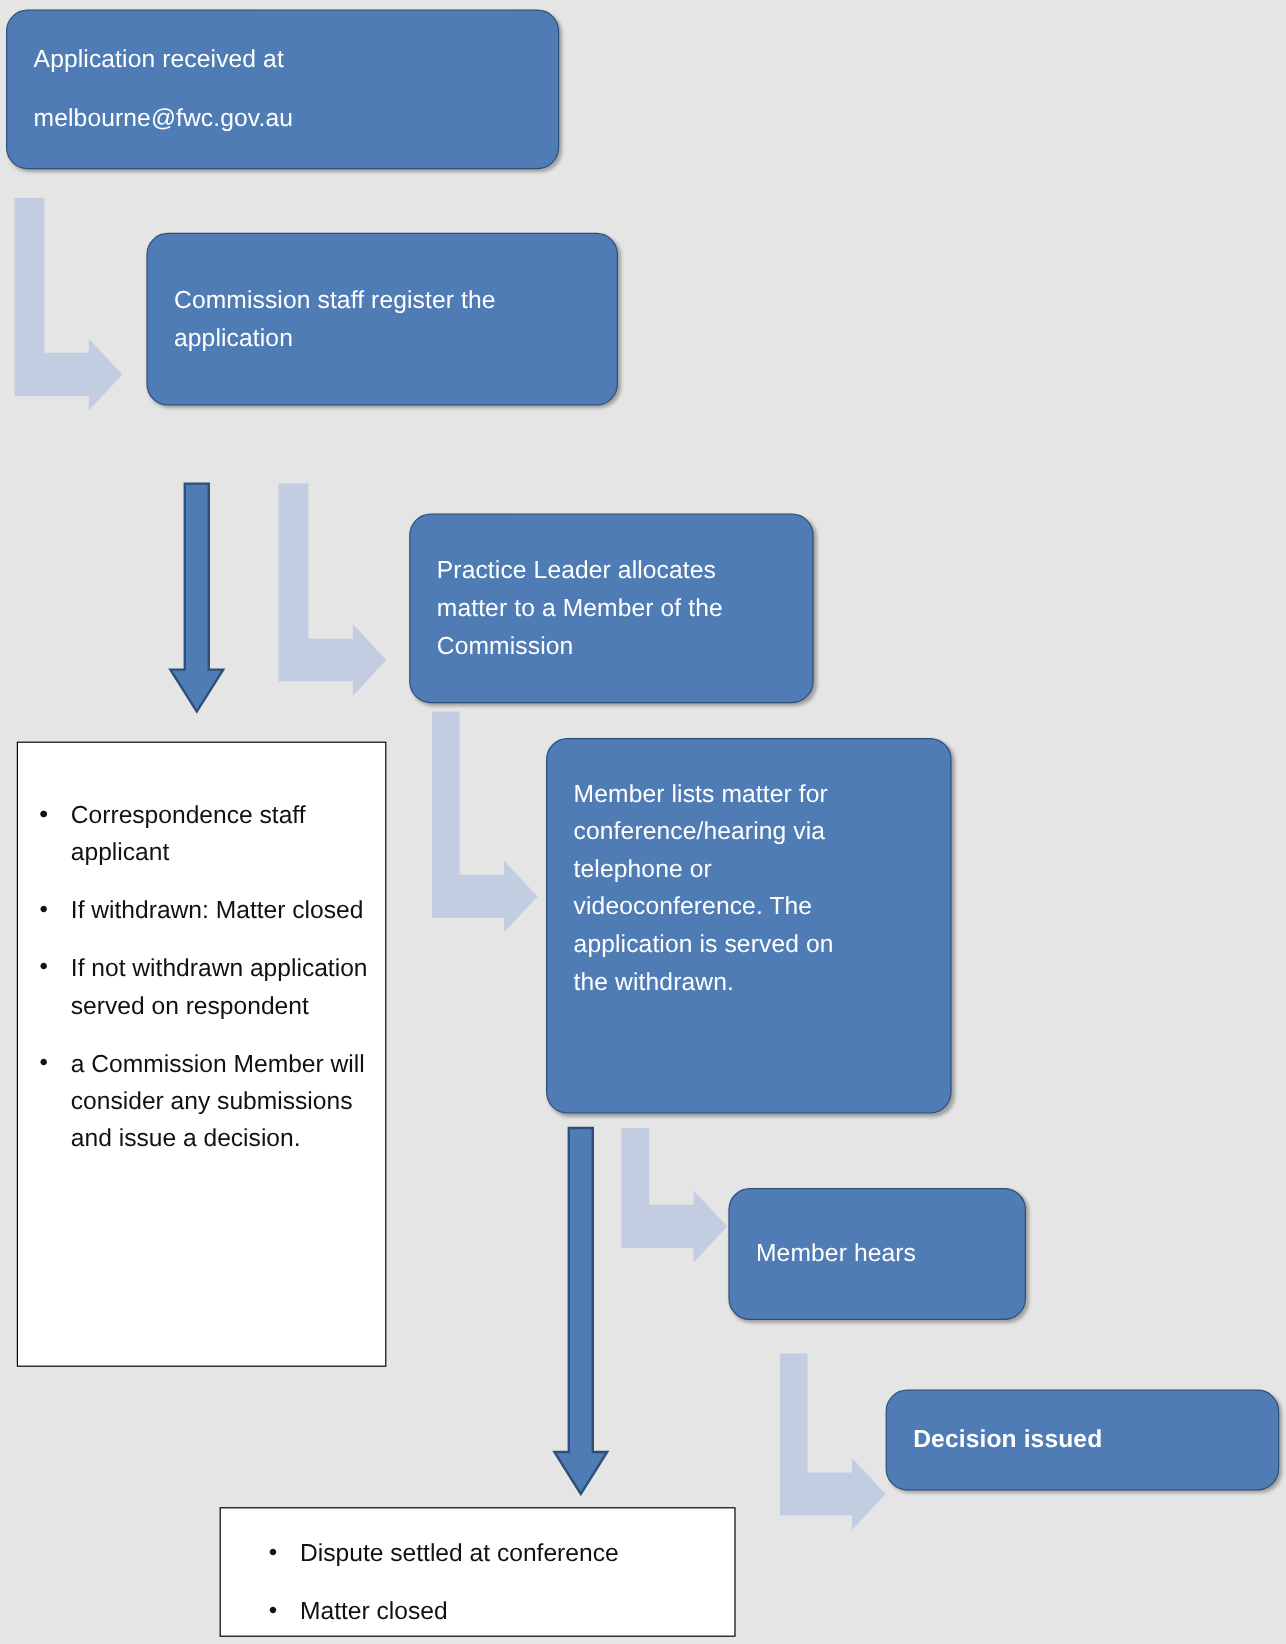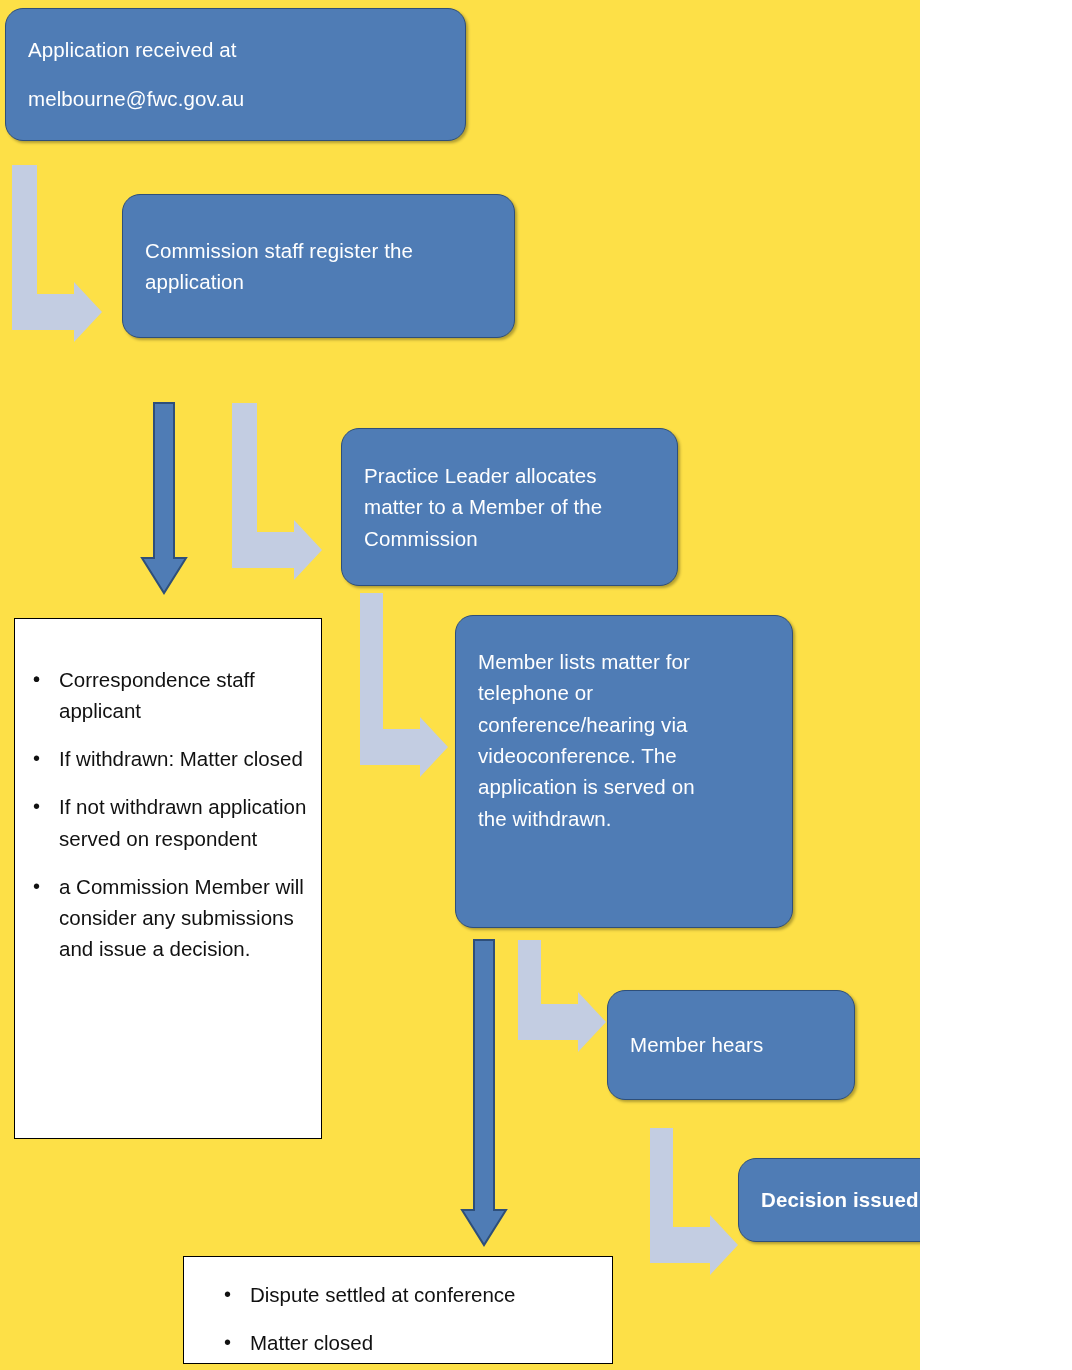--- a/index.html
+++ b/index.html
@@ -5,23 +5,23 @@
   html, body {
     margin: 0;
     padding: 0;
     background: #ffffff;
   }
   body {
     font-family: "Liberation Sans", sans-serif;
   }
   #canvas {
     position: relative;
-    width: 920px;
+    width: 1072px;
     height: 1370px;
-    background: #fde047;
+    background: #e5e5e5;
     overflow: hidden;
   }
 
   
   .node {
     position: absolute;
     box-sizing: border-box;
     background: #4f7cb5;
     border: 1.5px solid #2e4f7a;
     border-radius: 18px;
@@ -134,22 +134,22 @@
       </li>
       <li>
         <span class="bullet">•</span>
         <span>a Commission Member will consider any submissions and issue a decision.</span>
       </li>
     </ul>
   </div>
 
   <div class="node" style="left:455px; top:615px; width:338px; height:313px; justify-content:flex-start; padding-top:30px;">
     <span class="line">Member lists matter for</span>
+    <span class="line">conference/hearing via</span>
     <span class="line">telephone or</span>
-    <span class="line">conference/hearing via</span>
     <span class="line">videoconference. The</span>
     <span class="line">application is served on</span>
     <span class="line">the withdrawn.</span>
   </div>
 
   <div class="arrow" style="left:466px; top:940px; width:44px; height:310px;">
     <svg width="44" height="310" viewBox="0 0 44 310">
       <path d="M 8 0 L 28 0 L 28 270 L 40 270 L 18 305 L -4 270 L 8 270 Z" fill="#4f7cb5" stroke="#2e4f7a" stroke-width="2" stroke-linejoin="miter"></path>
     </svg>
   </div>

